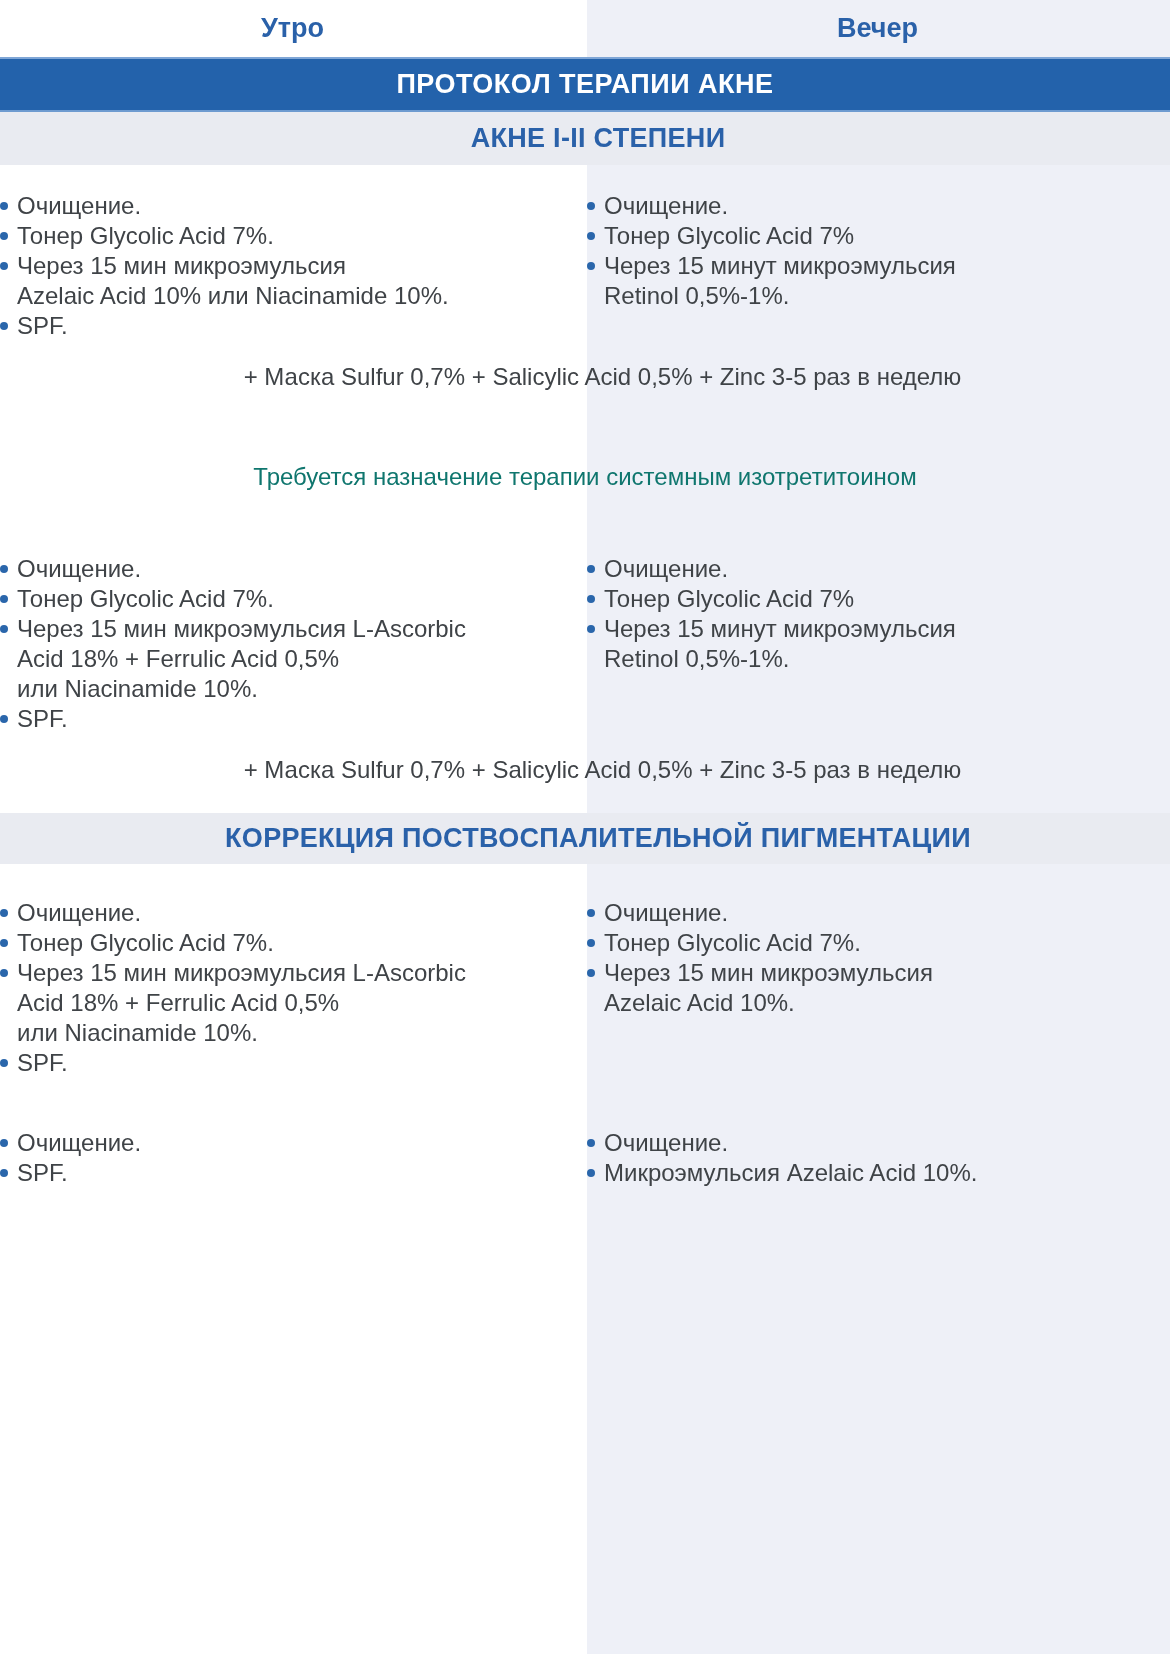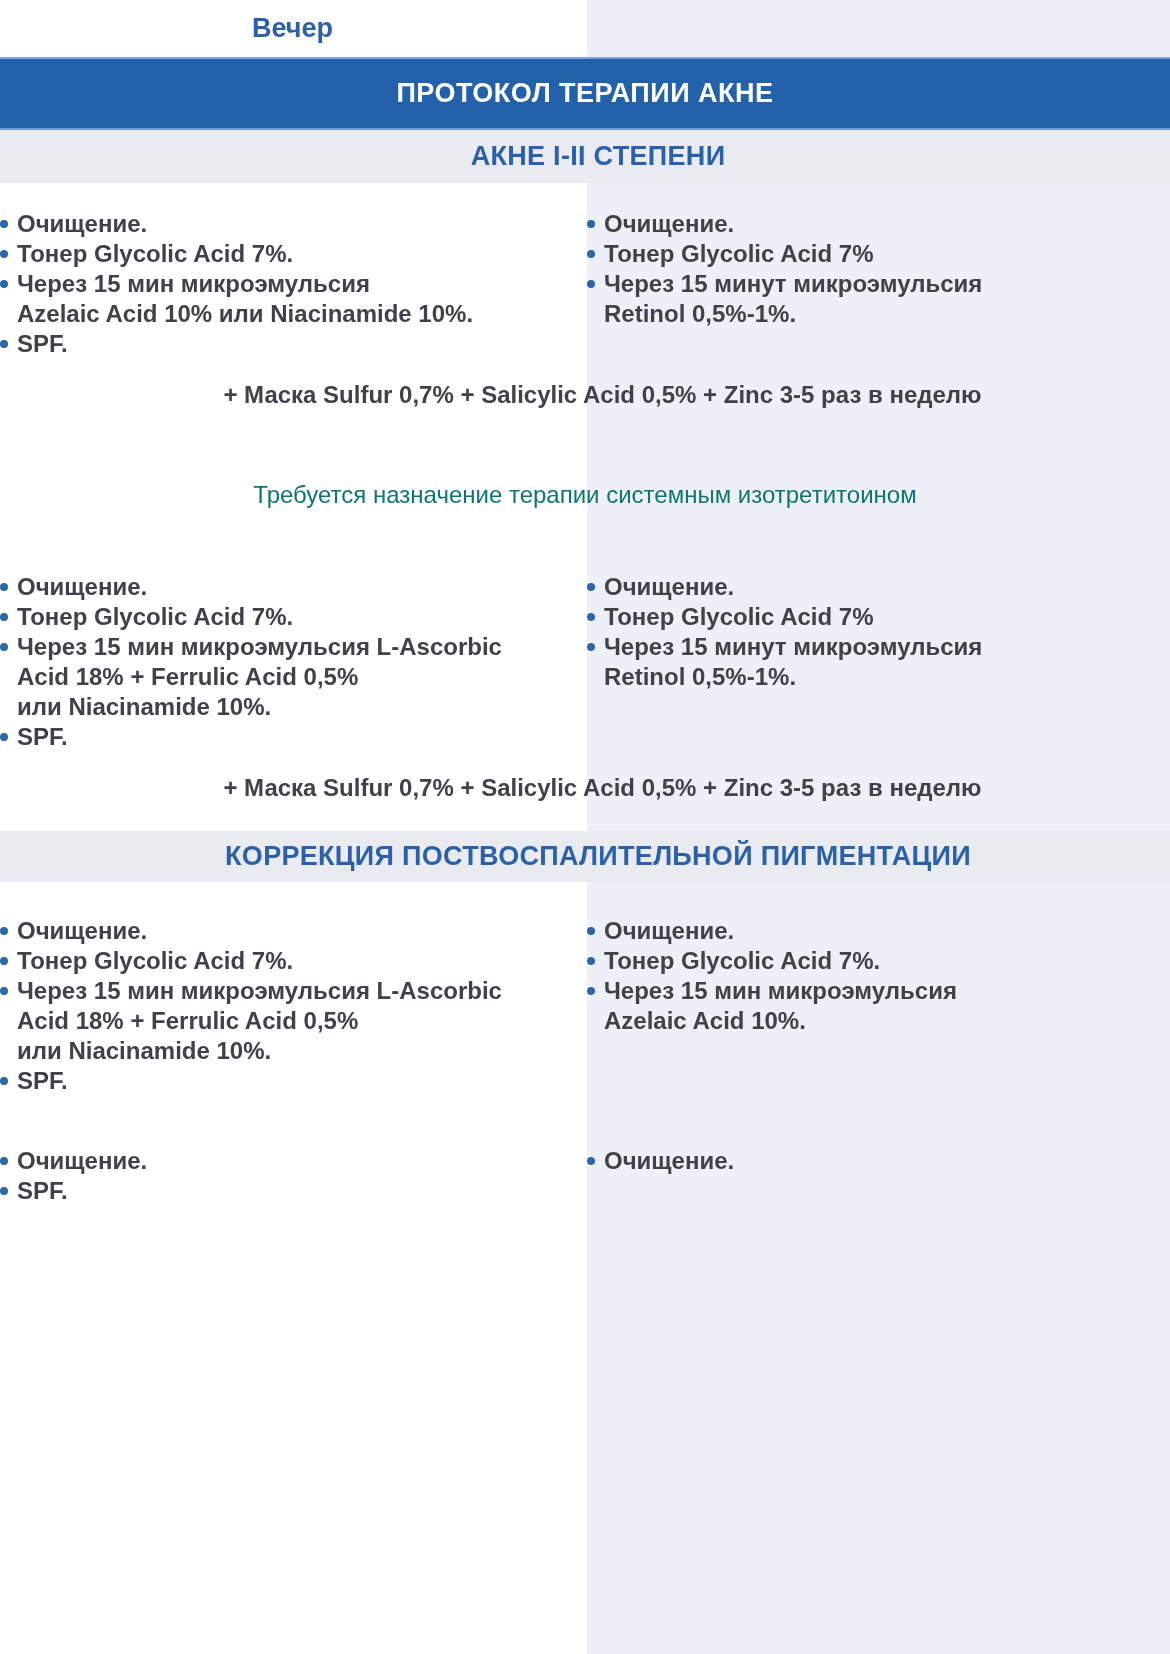--- a/index.html
+++ b/index.html
@@ -19,41 +19,41 @@
     position:relative;
     display:flex;flex-direction:column;
     width:100%;height:100%;
   }
   .header-row{height:57px;display:flex;align-items:center;flex:0 0 auto;}
   .header-cell{
     width:50%;text-align:center;
     font-size:27px;font-weight:bold;color:#2a61a9;
   }
   .title-bar{
-    height:73px;flex:0 0 auto;box-sizing:border-box;
+    height:55px;flex:0 0 auto;box-sizing:border-box;
     background:#2362ab;
     border-top:2px solid #7fa6d6;
     border-bottom:2px solid #6e9bd0;
     display:flex;align-items:center;justify-content:center;
     color:#ffffff;font-size:27px;font-weight:bold;letter-spacing:0.5px;
   }
   .band{
     flex:0 0 auto;
     background:#e9ebf1;
     display:flex;align-items:center;justify-content:center;
     color:#2a61a9;font-size:27px;font-weight:bold;letter-spacing:0.3px;
     text-align:center;
     padding-left:26px;
   }
   .band.b1{height:53px;}
   .band.b2{height:51px;}
   .band.b3{height:53px;}
   .band.b4{height:51px;}
   .band.b5{height:51px;}
-  .content-row{display:flex;flex-direction:column;box-sizing:border-box;flex:0 0 auto;font-weight:bold;}
+  .content-row{display:flex;flex-direction:column;box-sizing:border-box;flex:0 0 auto;}
   .c1{height:252px;padding-top:26px;}
   .c2{height:292px;padding-top:33px;}
   .c3{height:224px;padding-top:34px;}
   .c4{height:411px;padding-top:40px;}
   .note-row{height:104px;box-sizing:border-box;padding-top:45px;flex:0 0 auto;}
   .note{
     text-align:center;font-size:24px;line-height:30px;color:#0f766e;
   }
   .cols{display:flex;flex:0 0 auto;}
   .col-m{width:587px;box-sizing:border-box;padding-left:75px;padding-right:20px;}
@@ -80,20 +80,21 @@
 </style>
 </head>
 <body>
 
 <div class="page">
   <div class="right-col-bg"></div>
 
   <div class="content">
 
     <div class="header-row">
+      <div class="header-cell">Утро</div>
       <div class="header-cell">Вечер</div>
     </div>
 
     <div class="title-bar">
       <span>ПРОТОКОЛ ТЕРАПИИ АКНЕ</span>
     </div>
 
     <div class="band b1">АКНЕ I-II СТЕПЕНИ</div>
 
     <div class="content-row c1">
@@ -164,18 +165,19 @@
 
 
     <div class="content-row c4">
       <div class="cols">
         <ul class="list col-m">
           <li>Очищение.</li>
           <li>SPF.</li>
         </ul>
         <ul class="list col-e">
           <li>Очищение.</li>
+          <li>Микроэмульсия Azelaic Acid 10%.</li>
         </ul>
       </div>
     </div>
 
   </div>
 </div>
 
 </body></html>

